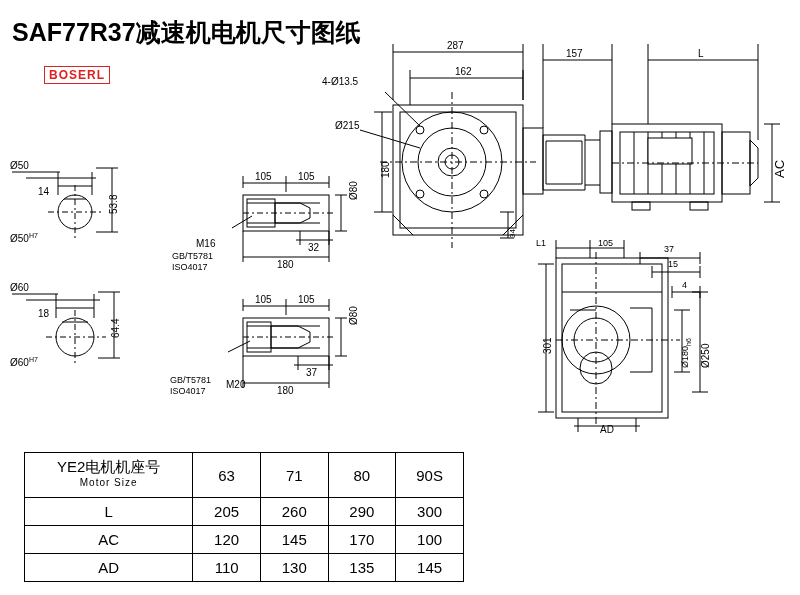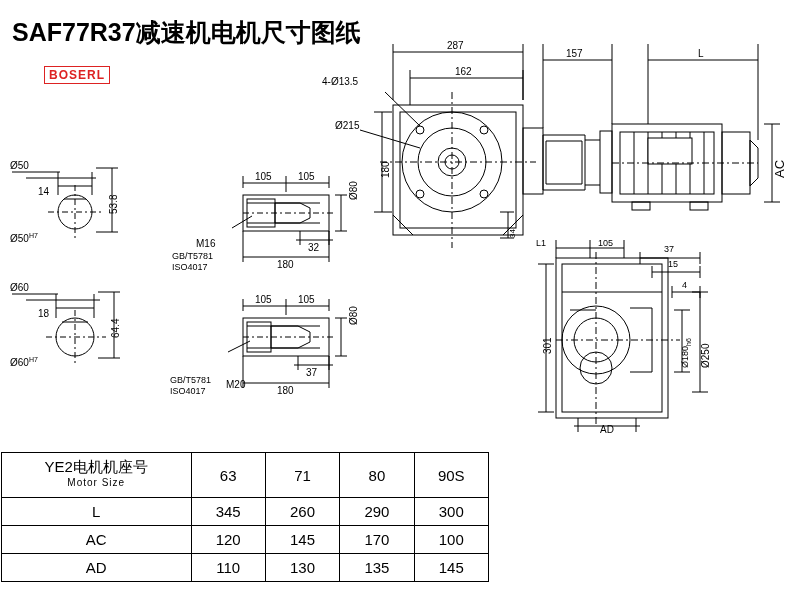--- a/index.html
+++ b/index.html
@@ -19,21 +19,21 @@
     border:1px solid #d22;color:#d22;font-weight:bold;
     font-size:12px;padding:1px 4px;letter-spacing:1px;
   }
   .lbl{position:absolute;font-size:10px;white-space:nowrap;}
   .lbl.sm{font-size:9px;}
   .lbl.xs{font-size:8px;}
   .vert{transform:rotate(-90deg);transform-origin:left top;}
   svg{position:absolute;left:0;top:0;}
   
   .spec-table{
-    position:absolute;left:1px;top:452px;width:488px;
+    position:absolute;left:24px;top:452px;width:440px;
     border-collapse:collapse;
   }
   .spec-table td{
     border:1px solid #000;text-align:center;
     font-size:15px;height:27px;padding:0;
     font-family:"Liberation Sans", sans-serif;
   }
   .spec-table td.rowhead{width:185px;}
   .spec-table td.colcell{width:72px;}
   .hdr-cn{font-size:15px;line-height:16px;}
@@ -307,21 +307,21 @@
         <div class="hdr-cn">YE2电机机座号</div>
         <div class="hdr-en">Motor Size</div>
       </td>
       <td class="colcell hdr-cell">63</td>
       <td class="colcell hdr-cell">71</td>
       <td class="colcell hdr-cell">80</td>
       <td class="colcell hdr-cell">90S</td>
     </tr>
     <tr>
       <td class="rowhead">L</td>
-      <td class="colcell">345</td>
+      <td class="colcell">205</td>
       <td class="colcell">260</td>
       <td class="colcell">290</td>
       <td class="colcell">300</td>
     </tr>
     <tr>
       <td class="rowhead">AC</td>
       <td class="colcell">120</td>
       <td class="colcell">145</td>
       <td class="colcell">170</td>
       <td class="colcell">100</td>

